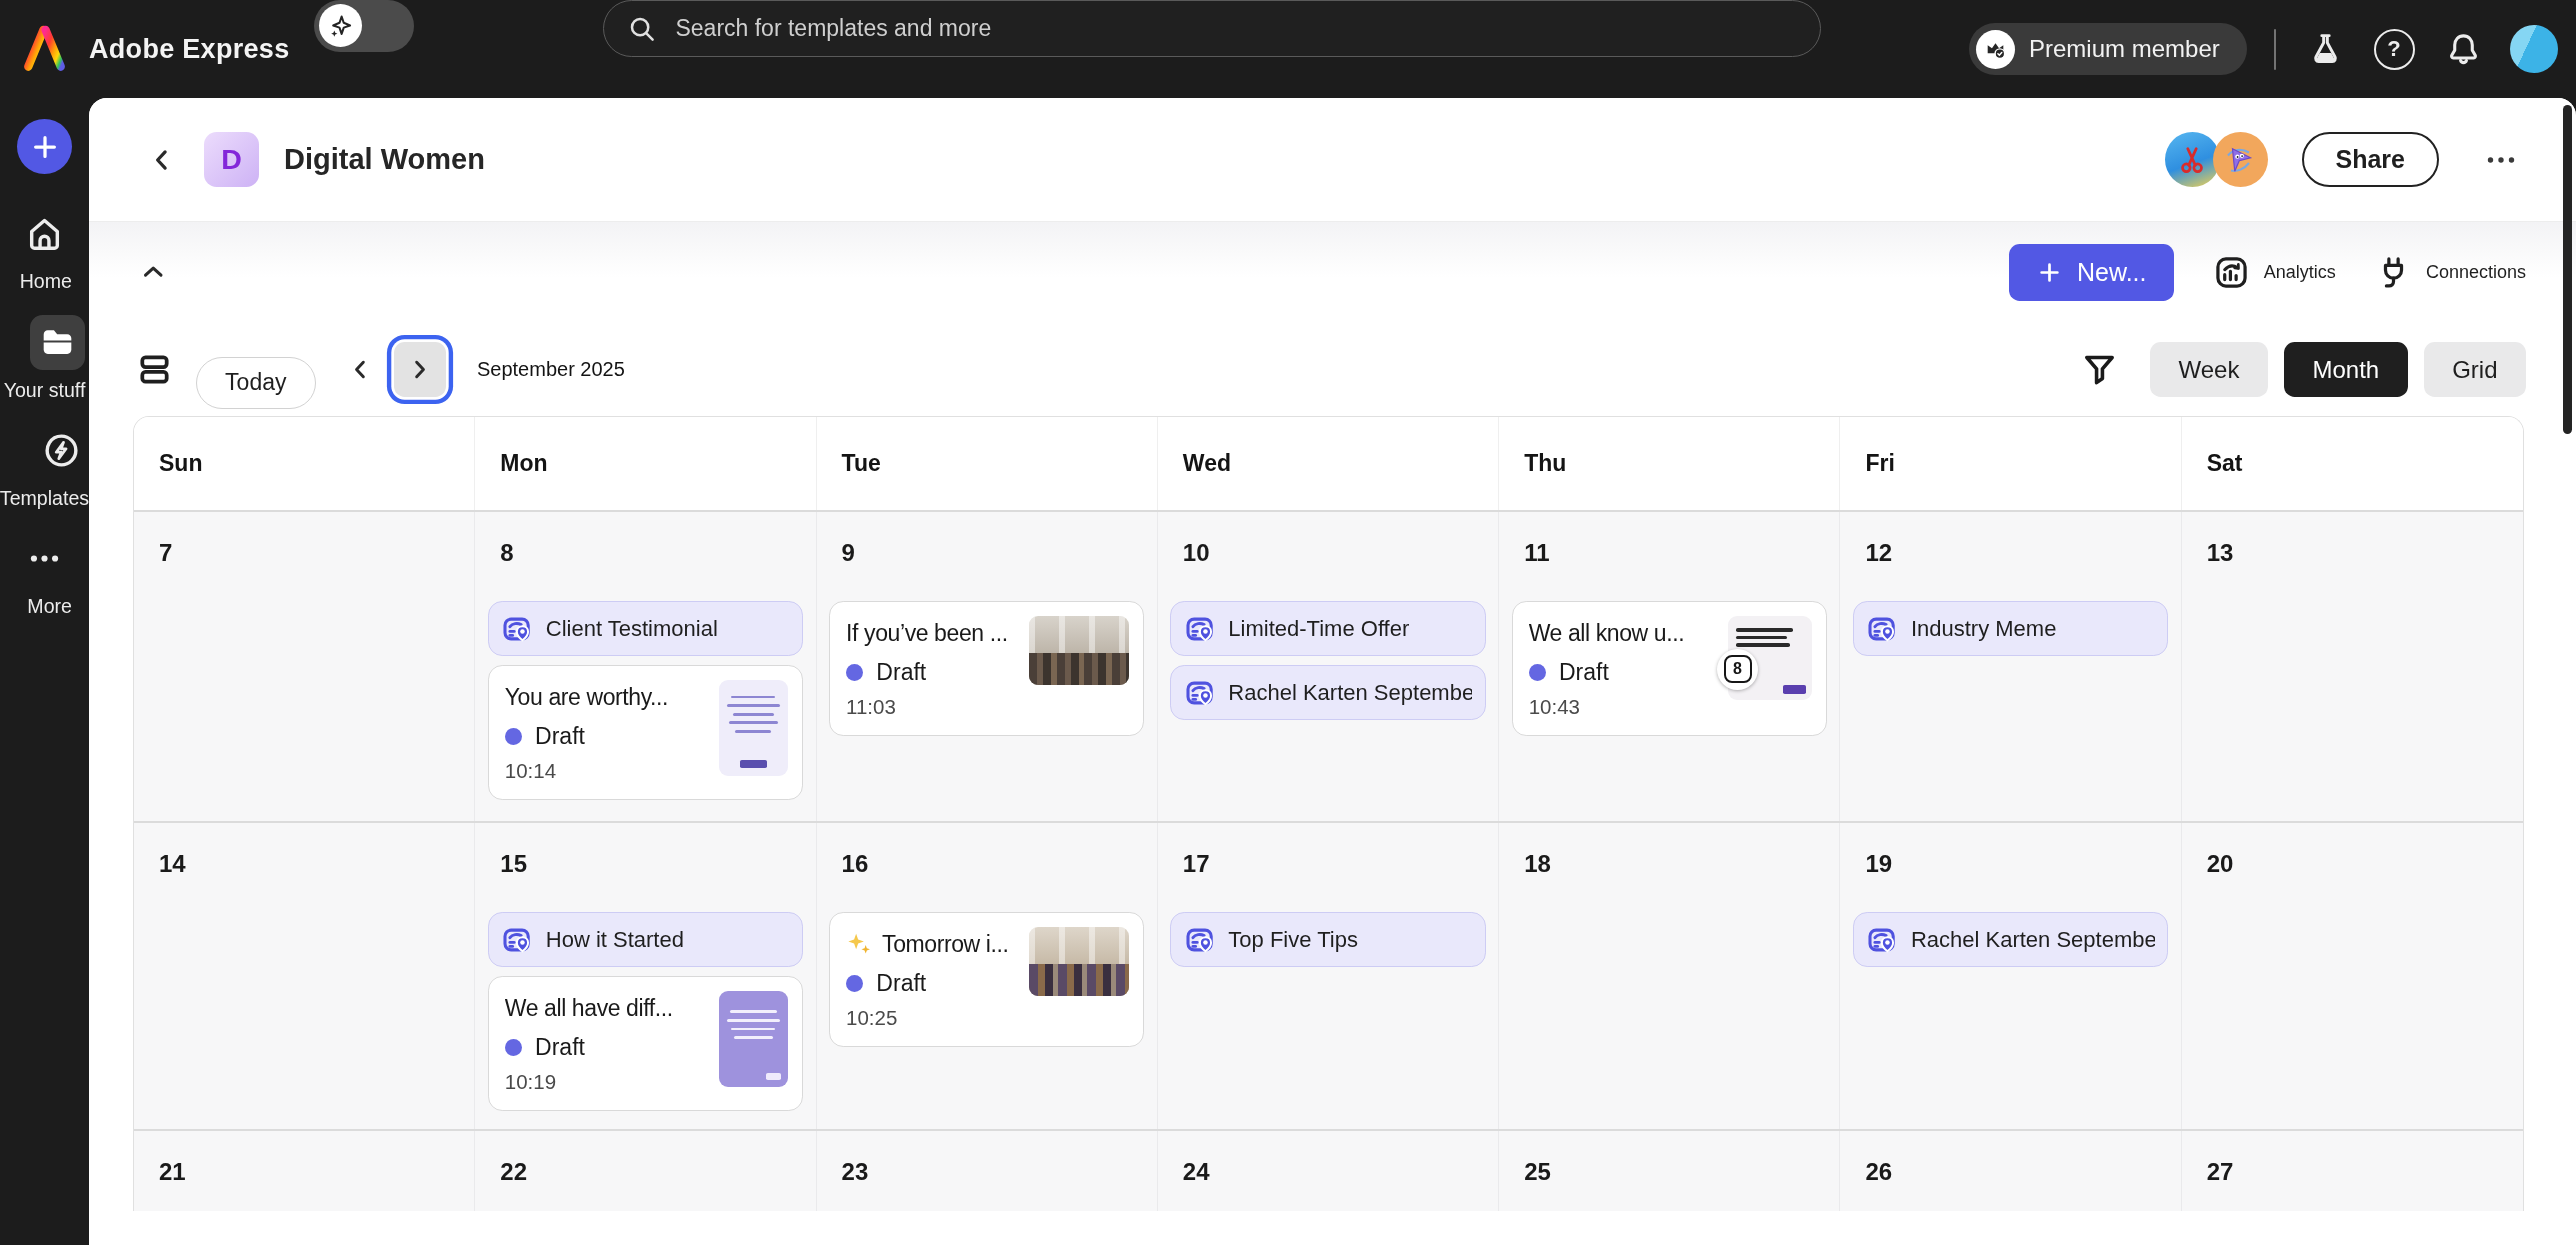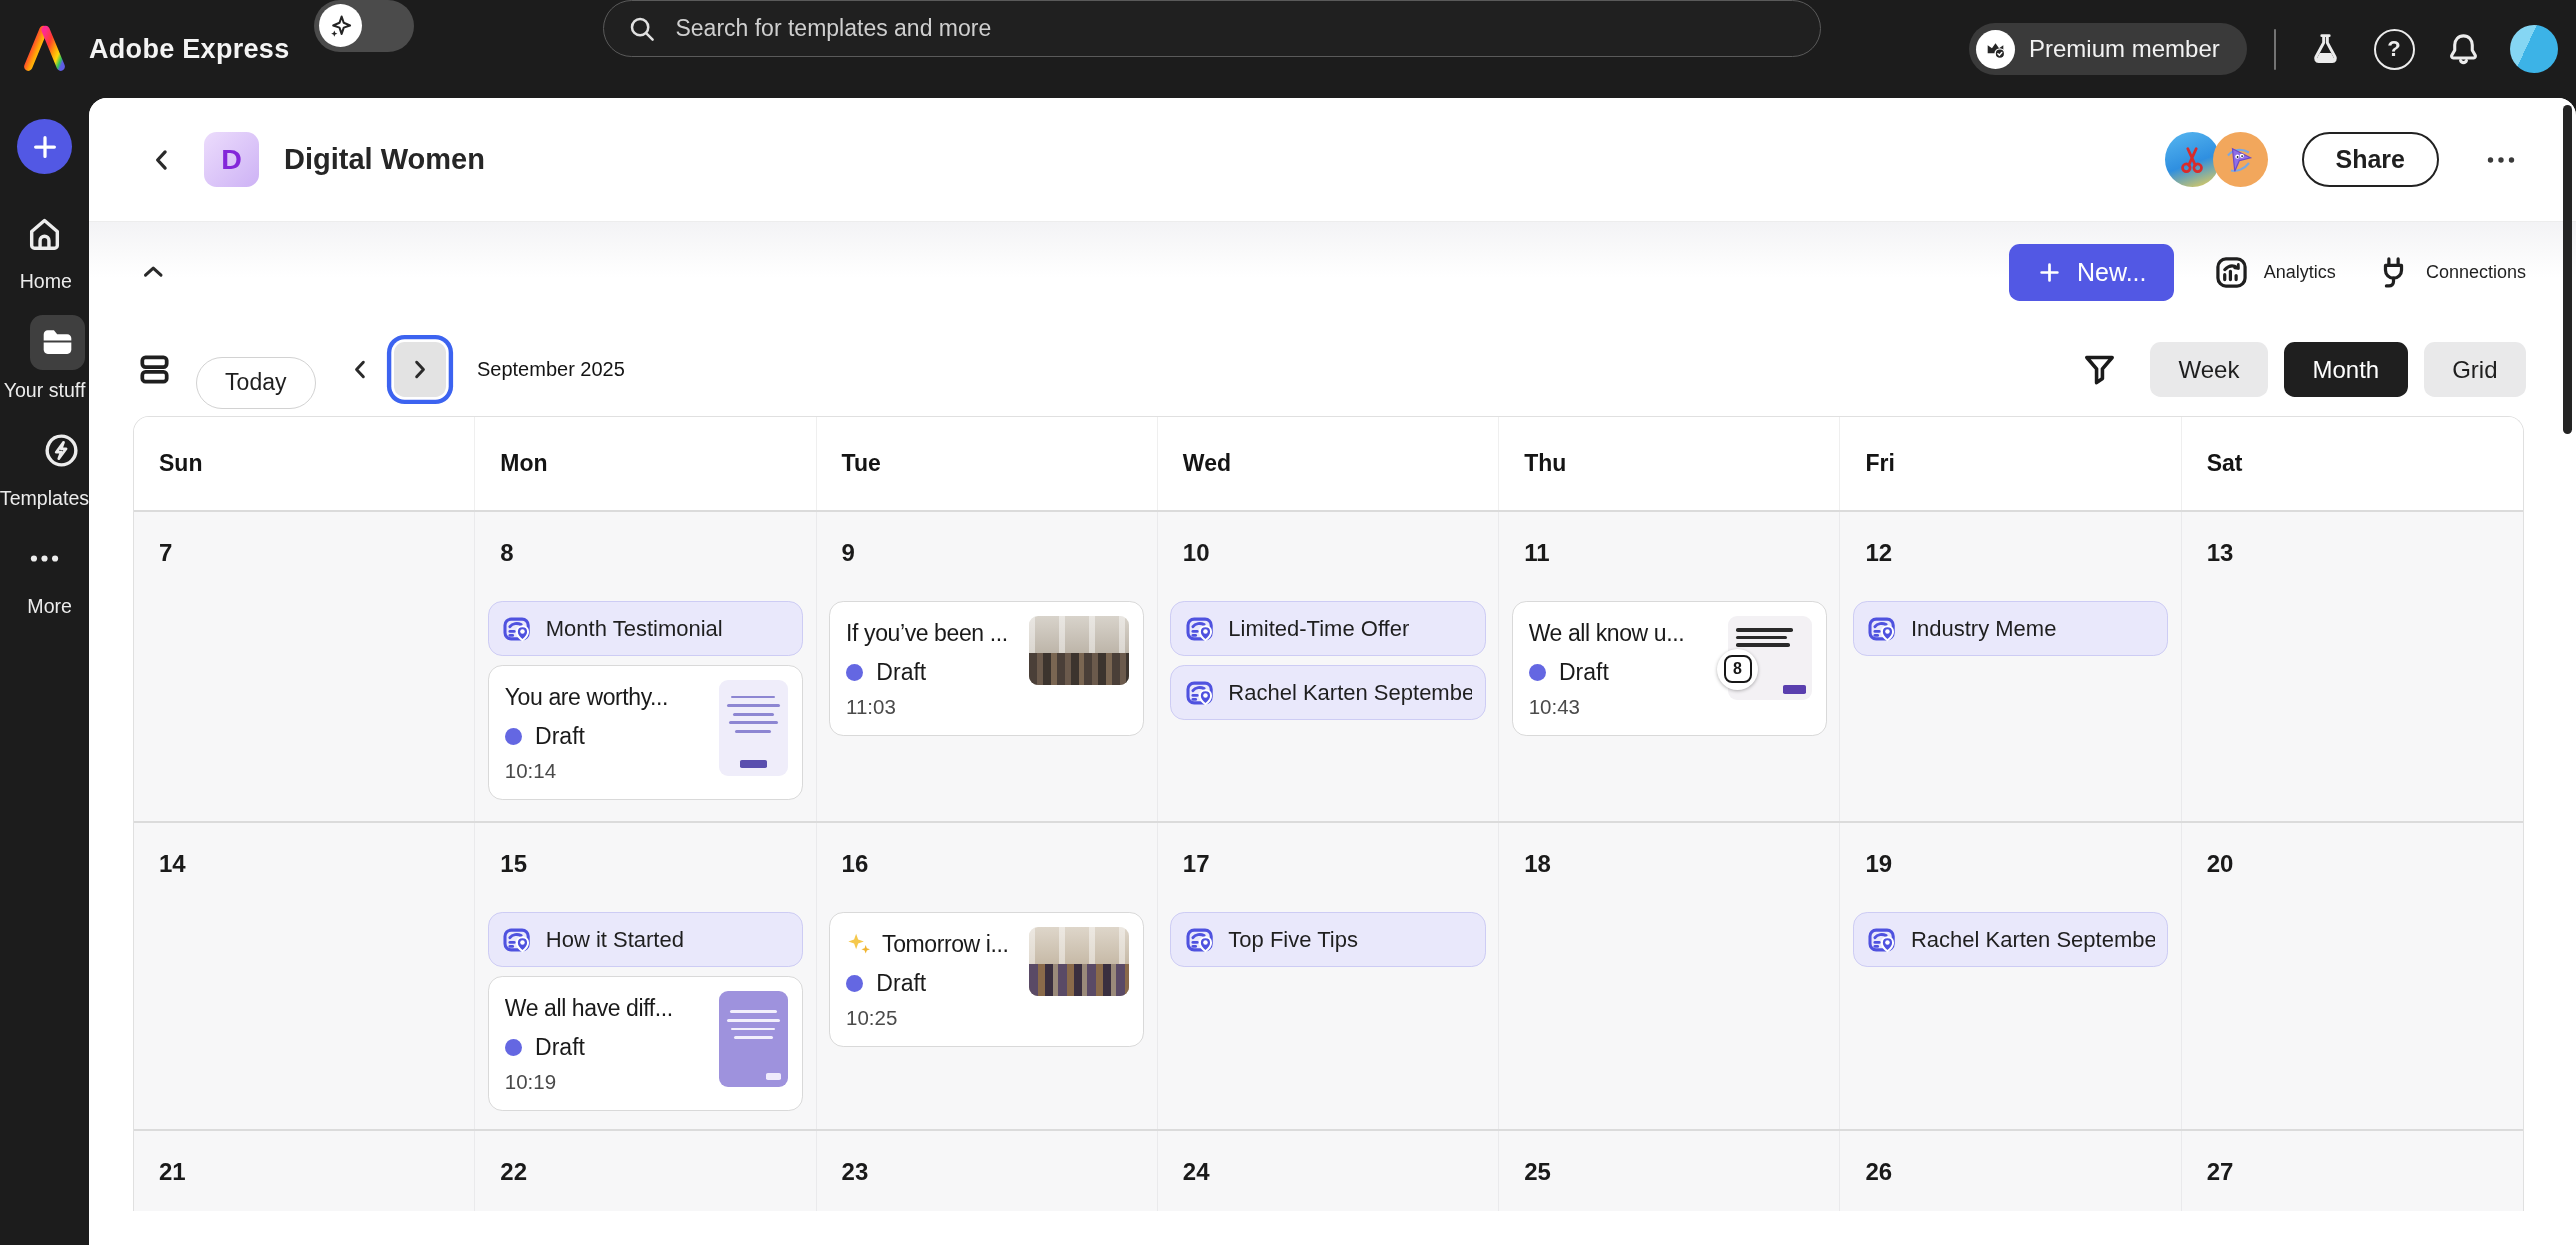--- a/index.html
+++ b/index.html
@@ -379,21 +379,21 @@
               <span class="pill-ic">
                   <svg viewBox="0 0 24 24">
                     <rect x="3" y="4.6" width="17.4" height="14.8" rx="4.6" fill="none" stroke="#4f52df" stroke-width="2.3"></rect>
                     <path d="M6.7 10.3c1.9-2.6 5.6-3 8.4-1.6" fill="none" stroke="#4f52df" stroke-width="2.2" stroke-linecap="round"></path>
                     <path d="M6.7 13.8h3.2" stroke="#4f52df" stroke-width="2.2" stroke-linecap="round"></path>
                     <path d="M6.7 16.8h2" stroke="#4f52df" stroke-width="2.2" stroke-linecap="round"></path>
                     <path d="M16.1 9.9c2.4 0 4.2 1.8 4.2 4.1 0 2.9-3 5.5-4.2 6.4-1.2-.9-4.2-3.5-4.2-6.4 0-2.3 1.8-4.1 4.2-4.1z" fill="#4f52df" stroke="#ffffff" stroke-width="1.5"></path>
                     <circle cx="16.1" cy="13.9" r="1.7" fill="#ffffff"></circle>
                   </svg>
                 </span>
-              <span class="pill-label">Month Testimonial</span>
+              <span class="pill-label">Client Testimonial</span>
             </div>
             <div class="ev card pr-port">
               <div class="title">You are worthy...</div>
               <div class="status">
                 <span class="dot"></span>
                 <span>Draft</span>
               </div>
               <div class="time">10:14</div>
               <div class="thumb t-port q1">
                 <div class="timg">

